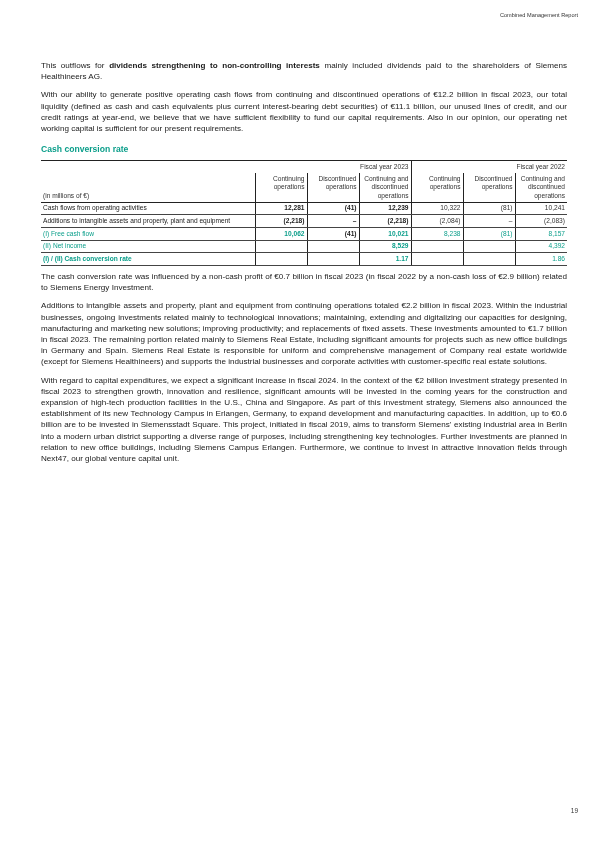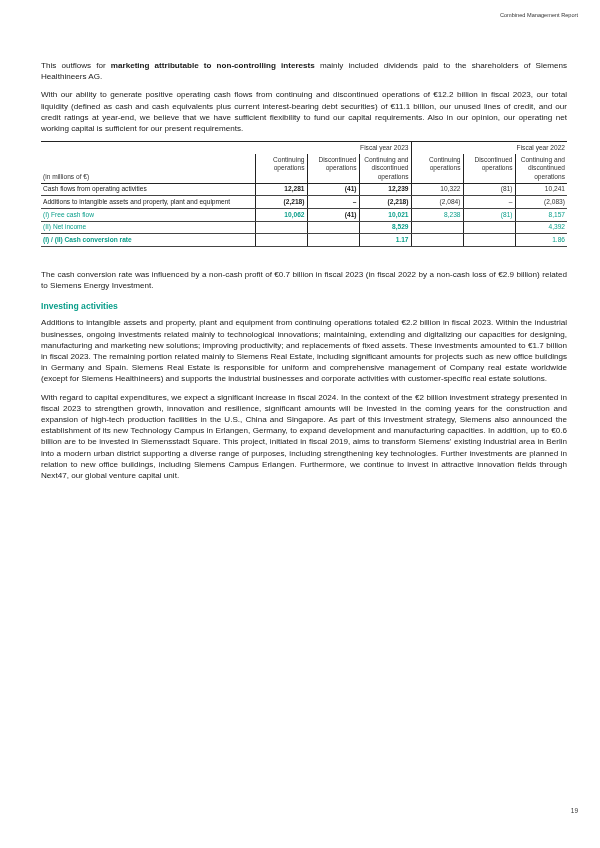--- a/index.html
+++ b/index.html
@@ -37,23 +37,24 @@
   .teal { color: #0a9e8a; }
   .light { color: #333; }
   .page-num { position: absolute; right: 22px; top: 807px; font-size: 6.5px; color: #333; }
 </style>
 </head>
 <body>
 
 <div class="header-right">Combined Management Report</div>
 
 <div class="content">
-  <p class="body"><span>This outflows for </span><b>marketing attributable to non-controlling interests</b><span> mainly included dividends paid to the shareholders of Siemens Healthineers AG.</span></p>
+  <p class="body"><span>This outflows for </span><b>dividends strengthening to non-controlling interests</b><span> mainly included dividends paid to the shareholders of Siemens Healthineers AG.</span></p>
   <p class="body">With our ability to generate positive operating cash flows from continuing and discontinued operations of €12.2 billion in fiscal 2023, our total liquidity (defined as cash and cash equivalents plus current interest-bearing debt securities) of €11.1 billion, our unused lines of credit, and our credit ratings at year-end, we believe that we have sufficient flexibility to fund our capital requirements. Also in our opinion, our operating net working capital is sufficient for our present requirements.</p>
 
+  <h3 class="section">Cash conversion rate</h3>
 
   <table class="cc">
     <colgroup>
       <col style="width:214px">
         <col style="width:52px">
         <col style="width:52px">
         <col style="width:52px">
         <col style="width:52px">
         <col style="width:52px">
         <col style="width:52px">
@@ -116,20 +117,19 @@
         <td class="num vr" style="border-left:1px solid #222;"></td>
         <td class="num vr"></td>
         <td class="num vr bold teal">1.17</td>
         <td class="num vr"></td>
         <td class="num vr"></td>
         <td class="num teal">1.86</td>
       </tr>
     </tbody>
   </table>
 
-  <p class="body" style="margin-top:22px;">The cash conversion rate was influenced by a non-cash profit of €0.7 billion in fiscal 2023 (in fiscal 2022 by a non-cash loss of €2.9 billion) related to Siemens Energy Investment.</p>
+  <p class="body" style="margin-top:5px;">The cash conversion rate was influenced by a non-cash profit of €0.7 billion in fiscal 2023 (in fiscal 2022 by a non-cash loss of €2.9 billion) related to Siemens Energy Investment.</p>
 
-  <h3 class="section">Investing activities</h3>
   <p class="body">Additions to intangible assets and property, plant and equipment from continuing operations totaled €2.2 billion in fiscal 2023. Within the industrial businesses, ongoing investments related mainly to technological innovations; maintaining, extending and digitalizing our capacities for designing, manufacturing and marketing new solutions; improving productivity; and replacements of fixed assets. These investments amounted to €1.7 billion in fiscal 2023. The remaining portion related mainly to Siemens Real Estate, including significant amounts for projects such as new office buildings in Germany and Spain. Siemens Real Estate is responsible for uniform and comprehensive management of Company real estate worldwide (except for Siemens Healthineers) and supports the industrial businesses and corporate activities with customer-specific real estate solutions.</p>
   <p class="body">With regard to capital expenditures, we expect a significant increase in fiscal 2024. In the context of the €2 billion investment strategy presented in fiscal 2023 to strengthen growth, innovation and resilience, significant amounts will be invested in the coming years for the construction and expansion of high-tech production facilities in the U.S., China and Singapore. As part of this investment strategy, Siemens also announced the establishment of its new Technology Campus in Erlangen, Germany, to expand development and manufacturing capacities. In addition, up to €0.6 billion are to be invested in Siemensstadt Square. This project, initiated in fiscal 2019, aims to transform Siemens' existing industrial area in Berlin into a modern urban district supporting a diverse range of purposes, including strengthening key technologies. Further investments are planned in relation to new office buildings, including Siemens Campus Erlangen. Furthermore, we continue to invest in attractive innovation fields through Next47, our global venture capital unit.</p>
 </div>
 
 <div class="page-num">19</div>
 
 </body></html>

